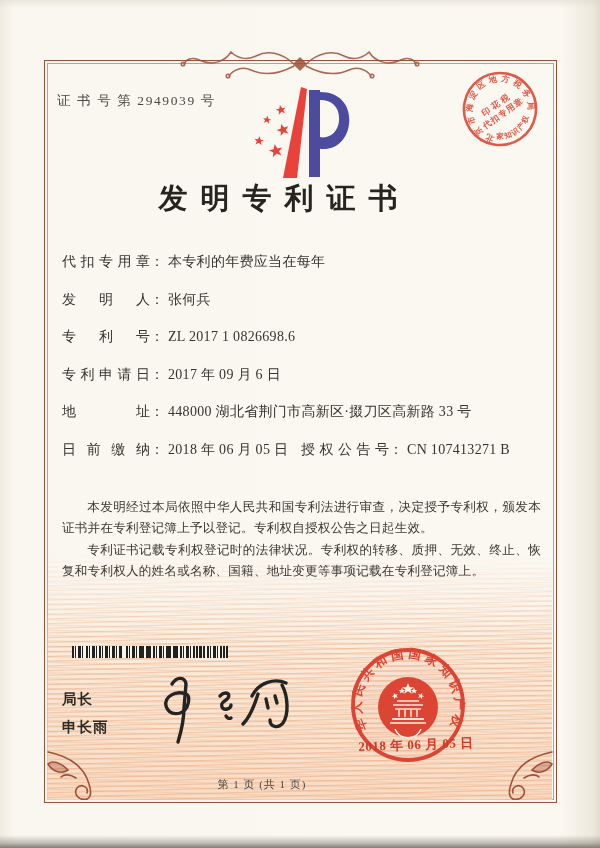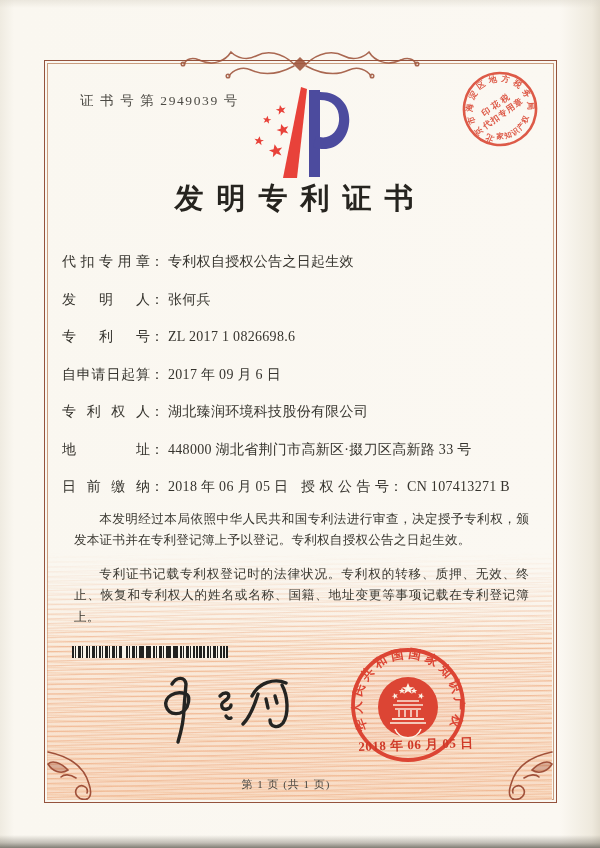--- a/index.html
+++ b/index.html
@@ -22,56 +22,56 @@
 
   .guilloche{position:absolute;left:47px;right:48px;top:552px;height:248px;
     background:
       repeating-linear-gradient(178.5deg,rgba(233,148,98,0) 0px,rgba(233,148,98,.40) 1px,rgba(233,148,98,0) 2.2px,rgba(233,148,98,0) 4.7px),
       repeating-linear-gradient(181.5deg,rgba(238,168,118,0) 0px,rgba(238,168,118,.32) 1.3px,rgba(238,168,118,0) 2.9px,rgba(238,168,118,0) 5.3px),
       linear-gradient(180deg,rgba(252,238,226,0) 0%,rgba(250,226,205,.5) 35%,rgba(247,217,193,.9) 100%);
     -webkit-mask-image:linear-gradient(180deg,transparent 0,#000 95px);
     mask-image:linear-gradient(180deg,transparent 0,#000 95px);
   }
 
-  .cert-no{position:absolute;left:80px;top:92px;font-size:13.5px;letter-spacing:1.6px;color:#4c4a44;}
+  .cert-no{position:absolute;left:57px;top:92px;font-size:13.5px;letter-spacing:1.6px;color:#4c4a44;}
 
   .logo{position:absolute;left:250px;top:84px;}
   .tax-stamp{position:absolute;left:457px;top:66px;transform:rotate(-35deg);}
   .tax-stamp text{font-family:"Liberation Serif",serif;font-weight:700;}
 
-  .title{position:absolute;left:38px;top:179px;width:512px;margin:0;
+  .title{position:absolute;left:22px;top:179px;width:512px;margin:0;
     text-align:center;font-size:29px;font-weight:700;color:#26241f;
     letter-spacing:13px;text-indent:13px;}
 
   .fields{position:absolute;left:62px;top:253px;width:480px;font-size:14px;color:#36342e;}
   .field-row{height:20px;margin-bottom:17.5px;white-space:nowrap;}
   .flabel{display:inline-block;width:88px;text-align:justify;text-align-last:justify;vertical-align:top;}
   .colon{display:inline-block;margin:0 4px 0 0;}
   .fvalue{letter-spacing:.3px;}
   .grant-date{display:inline-block;width:133px;}
   .flabel2{display:inline-block;width:88px;text-align:justify;text-align-last:justify;margin-left:0;}
 
   .paras{position:absolute;left:62px;top:497px;width:479px;}
-  .paras p{margin:12px;text-indent:2em;font-size:12.6px;line-height:21.4px;
+  .paras p{margin:0;text-indent:2em;font-size:12.6px;line-height:21.4px;
     text-align:justify;color:#3a3831;letter-spacing:.2px;}
 
   .barcode{position:absolute;left:72px;top:646px;width:156px;height:12px;
     background:repeating-linear-gradient(90deg,#21211f 0 2px,#f8f4ea 2px 3px,#21211f 3px 4px,#f8f4ea 4px 6px,#21211f 6px 9px,#f8f4ea 9px 10px,#21211f 10px 11px,#f8f4ea 11px 13.5px);}
 
   .signoff{position:absolute;left:62px;top:690px;color:#2e2c28;font-weight:700;
     font-family:"Liberation Sans","DejaVu Sans",sans-serif;font-size:14.5px;}
   .signoff div{margin-bottom:9px;letter-spacing:1px;}
   .signature{position:absolute;left:146px;top:664px;}
 
   .big-seal{position:absolute;left:348px;top:645px;}
   .big-seal text{font-family:"Liberation Serif",serif;}
   .seal-date{position:absolute;left:352px;top:736px;width:128px;text-align:center;
     color:#cf3a28;font-weight:700;font-size:13px;letter-spacing:.5px;transform:rotate(-2deg);}
 
-  .footer{position:absolute;left:56px;top:777px;width:460px;text-align:center;
+  .footer{position:absolute;left:32px;top:777px;width:460px;text-align:center;
     font-size:11px;color:#4a4842;letter-spacing:1px;}
 
   .orn{position:absolute;}
   .orn-top{left:175px;top:45px;}
   .orn-bl{left:46px;top:748px;}
   .orn-br{left:502px;top:748px;}
 </style>
 </head>
 <body>
 
@@ -152,49 +152,50 @@
     <text x="0" y="8" text-anchor="middle" font-size="8.5" fill="#dd5a48" letter-spacing="1">代扣专用章</text>
     <text font-size="7.4" fill="#dd5a48" letter-spacing="1.2">
       <textPath href="#taxBot" startOffset="50%" text-anchor="middle">国家知识产权局</textPath>
     </text>
   </svg>
 
   <h1 class="title">发明专利证书</h1>
 
   <div class="fields">
     <div class="field-row">
-      <span class="flabel">代扣专用章</span><span class="colon">：</span><span class="fvalue">专利权自授权公告之日起生效</span>
+      <span class="flabel">代扣专用章</span><span class="colon">：</span><span class="fvalue">本专利的年费应当在每年</span>
     </div>
     <div class="field-row">
       <span class="flabel">发明人</span><span class="colon">：</span><span class="fvalue">张何兵</span>
     </div>
     <div class="field-row">
       <span class="flabel">专利号</span><span class="colon">：</span><span class="fvalue">ZL 2017 1 0826698.6</span>
     </div>
     <div class="field-row">
-      <span class="flabel">自申请日起算</span><span class="colon">：</span><span class="fvalue">2017 年 09 月 6 日</span>
-    </div>
-    <div class="field-row">
-      <span class="flabel">专利权人</span><span class="colon">：</span><span class="fvalue">湖北臻润环境科技股份有限公司</span>
+      <span class="flabel">专利申请日</span><span class="colon">：</span><span class="fvalue">2017 年 09 月 6 日</span>
     </div>
     <div class="field-row">
       <span class="flabel">地址</span><span class="colon">：</span><span class="fvalue">448000 湖北省荆门市高新区·掇刀区高新路 33 号</span>
     </div>
     <div class="field-row">
       <span class="flabel">日前缴纳</span><span class="colon">：</span><span class="fvalue grant-date">2018 年 06 月 05 日</span><span class="flabel2">授权公告号</span><span class="colon">：</span><span class="fvalue">CN 107413271 B</span>
     </div>
   </div>
 
   <div class="paras">
     <p>本发明经过本局依照中华人民共和国专利法进行审查，决定授予专利权，颁发本证书并在专利登记簿上予以登记。专利权自授权公告之日起生效。</p>
     <p>专利证书记载专利权登记时的法律状况。专利权的转移、质押、无效、终止、恢复和专利权人的姓名或名称、国籍、地址变更等事项记载在专利登记簿上。</p>
   </div>
 
   <div class="barcode"></div>
 
+  <div class="signoff">
+    <div>局长</div>
+    <div>申长雨</div>
+  </div>
 
   <svg class="signature" width="170" height="84" viewBox="0 0 170 84">
     <g fill="none" stroke="#242422" stroke-width="3.4" stroke-linecap="round" stroke-linejoin="round">
       <path d="M26,20 C31,12 39,13 40,20 L38,44 C38,57 35,68 32,78"></path>
       <path d="M40,30 C29,26 18,33 20,42 C23,52 36,52 41,43 C44,36 43,31 40,30"></path>
       <path d="M74,32 C79,27 85,29 82,34 C79,38 74,38 76,43 C78,47 85,45 85,41"></path>
       <path d="M80,52 C81,54 83,55 85,54"></path>
       <path d="M106,32 C113,18 129,14 140,19"></path>
       <path d="M112,30 C108,43 103,54 97,60"></path>
       <path d="M136,21 C142,32 143,50 137,59 C132,65 124,63 124,56"></path>

